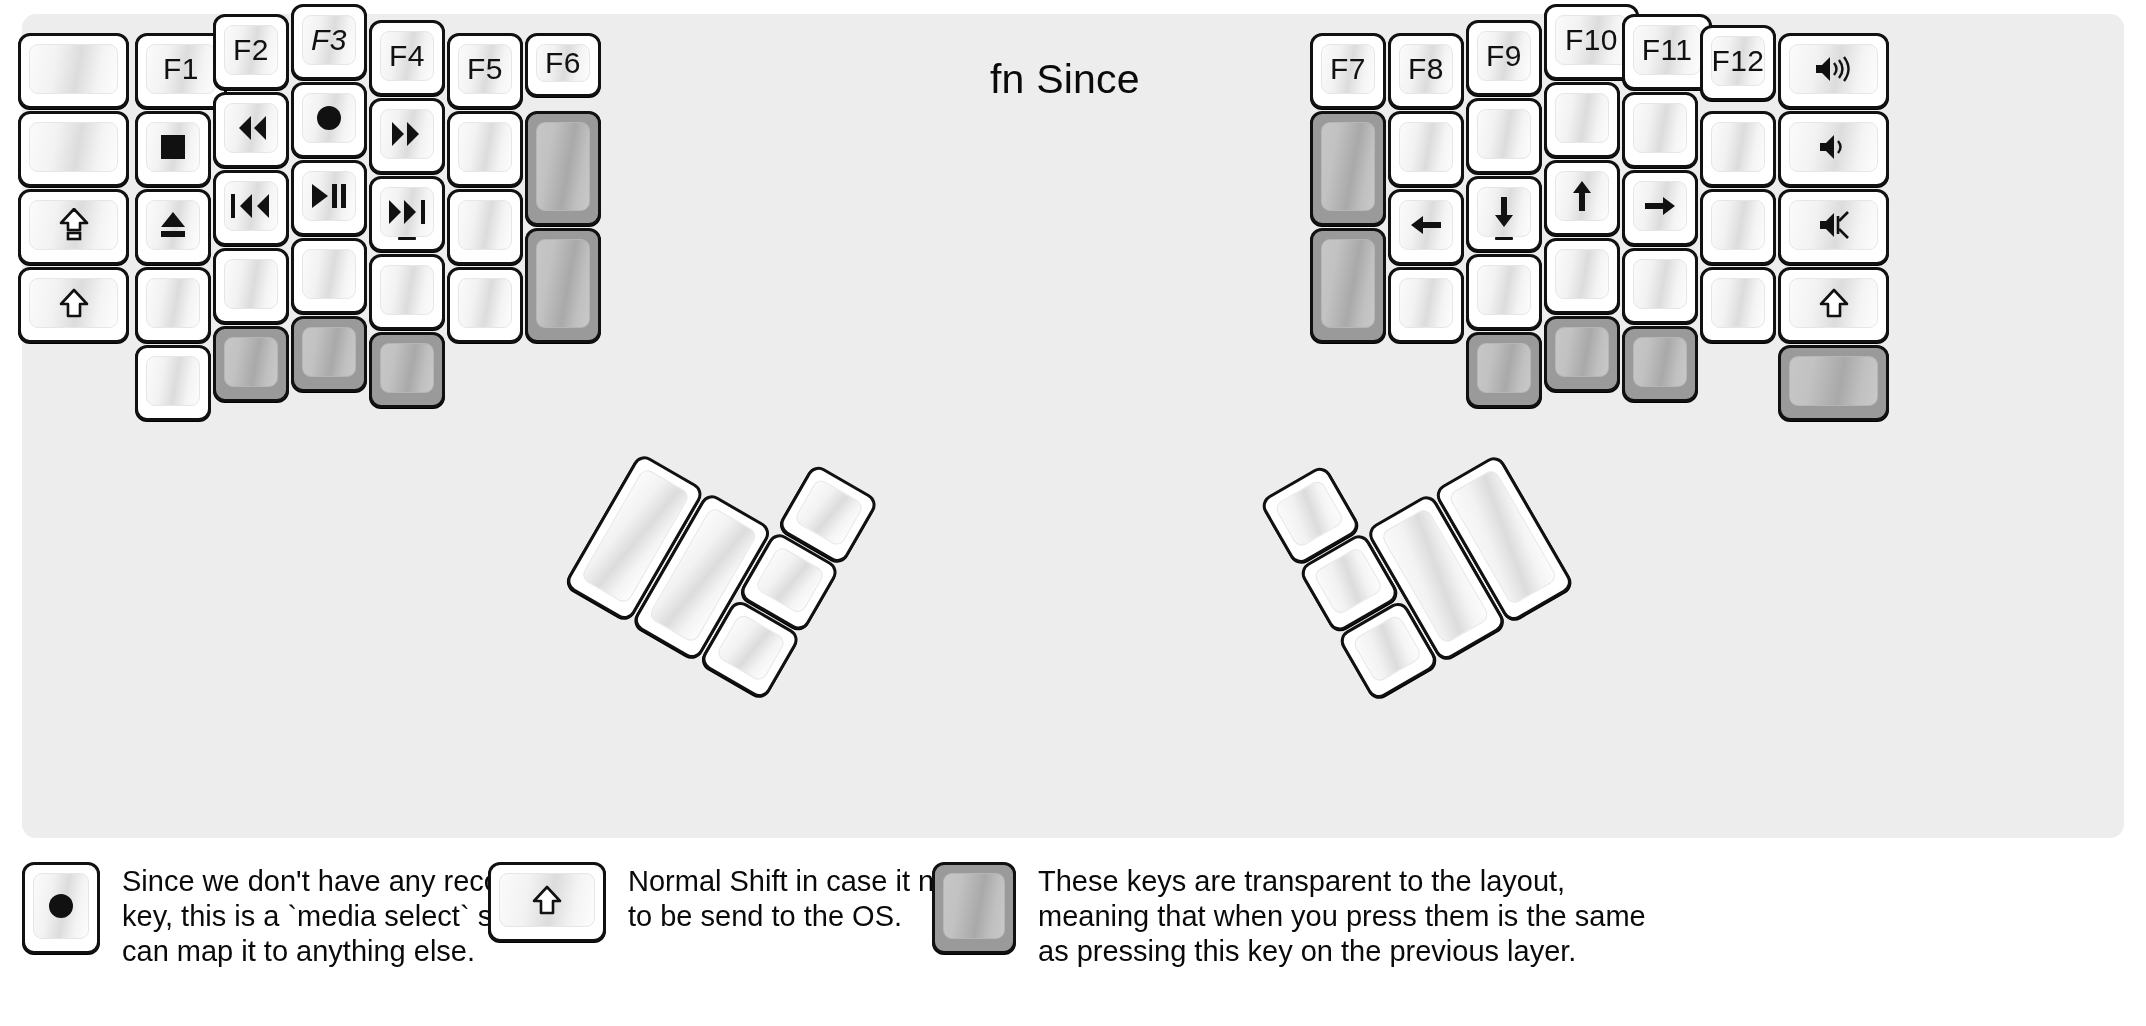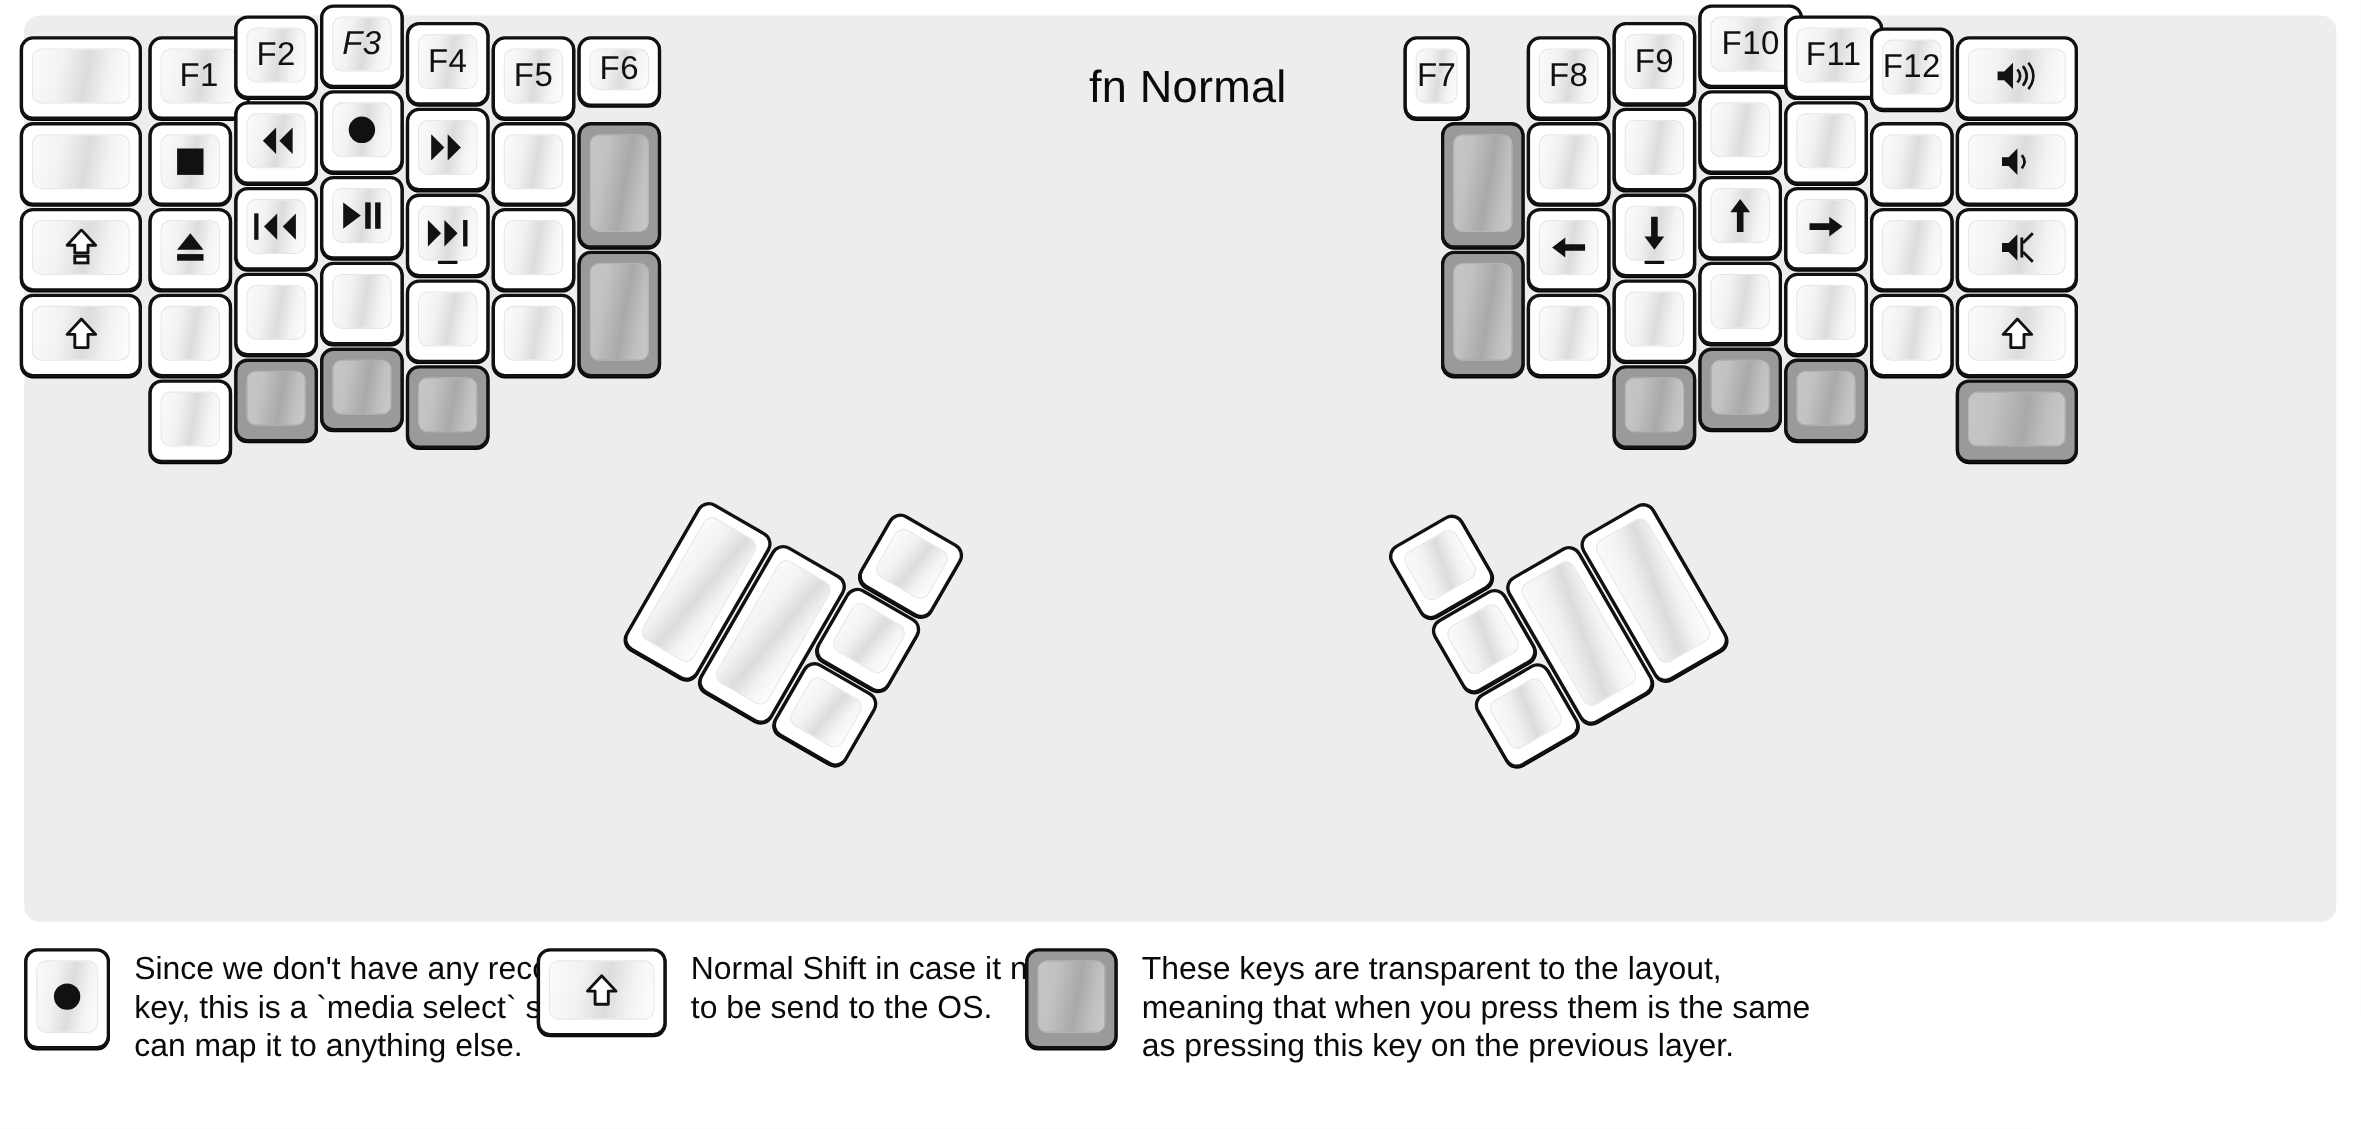--- a/index.html
+++ b/index.html
@@ -119,21 +119,21 @@
 
   svg{display:block;}
 </style>
 </head>
 <body>
 
 <div id="root">
 
   <div id="board"></div>
 
-  <div id="title">fn Normal</div>
+  <div id="title">fn Since</div>
 
   <div id="keys-layer">
       <div class="key" style="left: 18px; top: 33px; width: 111px; height: 76px;">
         <div class="cap">
           <div class="gl"></div>
         </div>
       </div>
       <div class="key" style="left: 18px; top: 111px; width: 111px; height: 76px;">
         <div class="cap">
           <div class="gl"></div>
@@ -328,21 +328,21 @@
       <div class="key trns" style="left: 525px; top: 111px; width: 76px; height: 115px;">
         <div class="cap">
           <div class="gl"></div>
         </div>
       </div>
       <div class="key trns" style="left: 525px; top: 228px; width: 76px; height: 115px;">
         <div class="cap">
           <div class="gl"></div>
         </div>
       </div>
-      <div class="key" style="left: 1276px; top: 33px; width: 60px; height: 76px;">
+      <div class="key" style="left: 1310px; top: 33px; width: 76px; height: 76px;">
         <div class="cap">
           <div class="gl txt">F7</div>
         </div>
       </div>
       <div class="key trns" style="left: 1310px; top: 111px; width: 76px; height: 115px;">
         <div class="cap">
           <div class="gl"></div>
         </div>
       </div>
       <div class="key trns" style="left: 1310px; top: 228px; width: 76px; height: 115px;">

